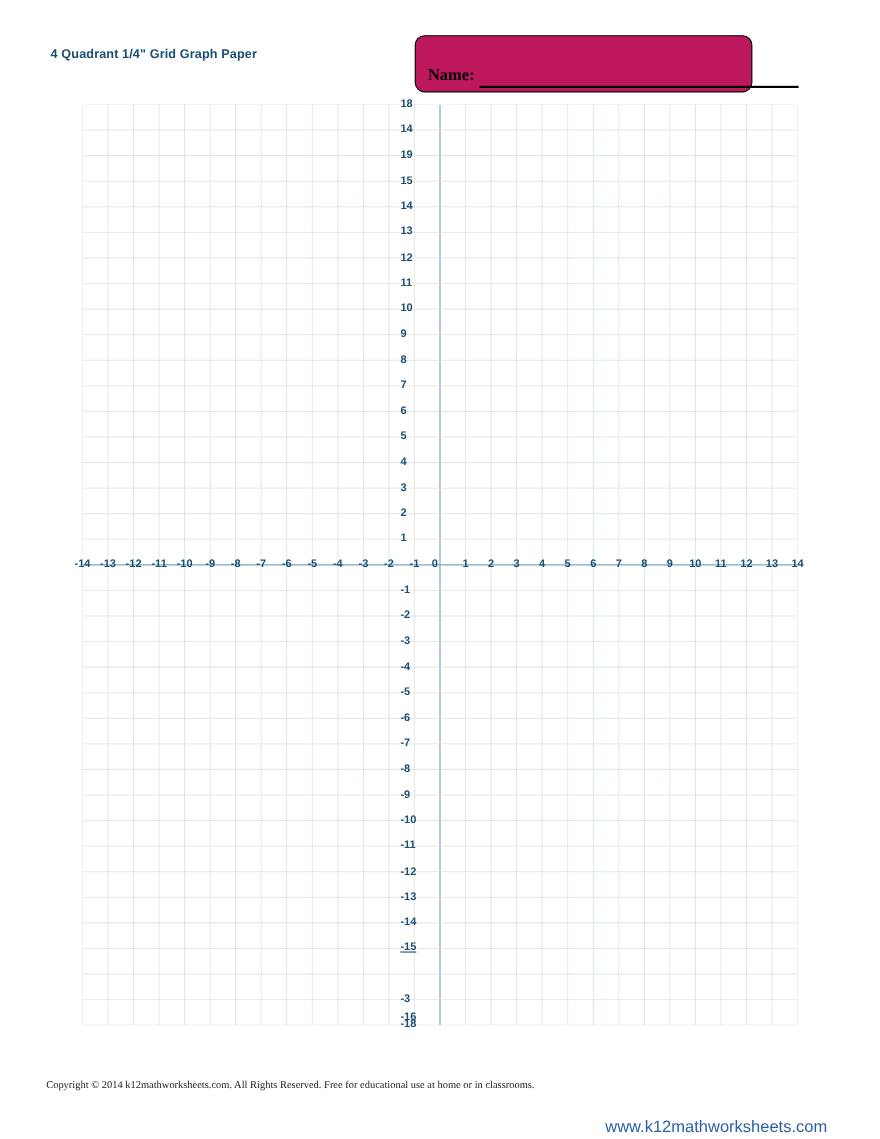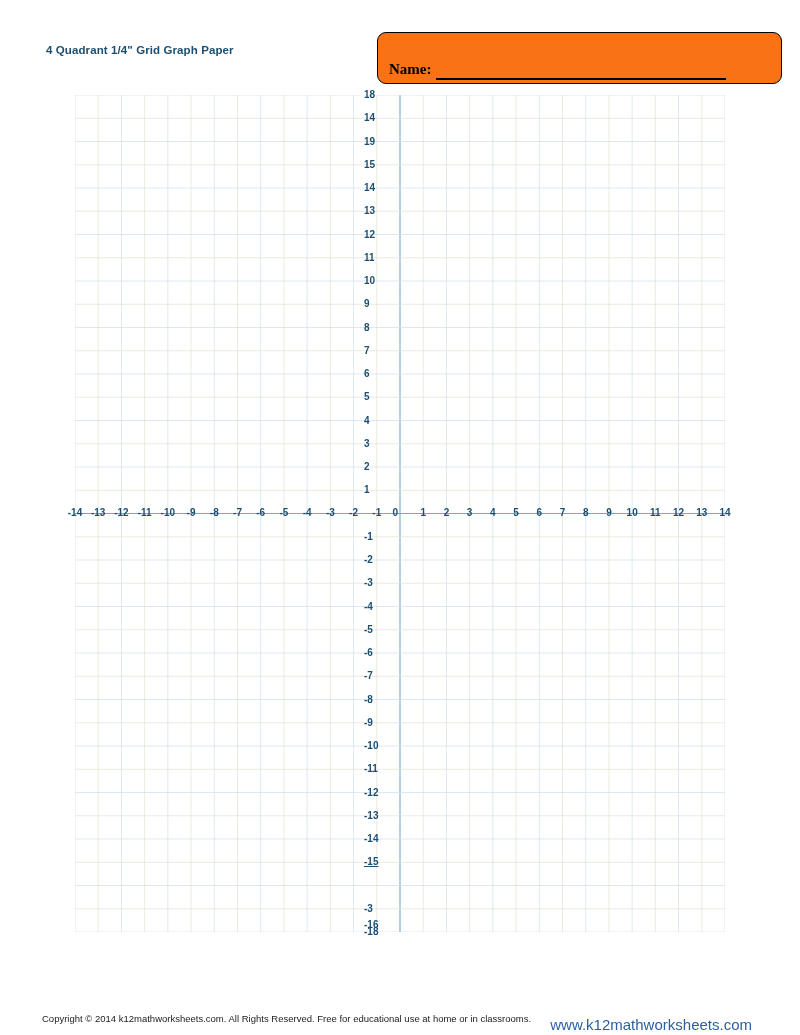--- a/index.html
+++ b/index.html
@@ -24,26 +24,26 @@
     font-weight: bold;
     color: #1b4f72;
     letter-spacing: 0.1px;
     white-space: nowrap;
   }
 
   #name-box {
     position: absolute;
     left: 377px;
     top: 32px;
-    width: 405px;
+    width: 307px;
     height: 52px;
     border: 1.6px solid #000;
     border-radius: 9px;
     box-sizing: border-box;
-    background: #f97316;
+    background: #be185d;
   }
   #name-label {
     position: absolute;
     left: 11px;
     top: 28px;
     font-size: 15px;
     font-weight: bold;
     color: #000;
     font-family: "Liberation Serif", serif;
   }
@@ -86,23 +86,24 @@
   }
   .x-num {
     width: 26px;
     text-align: center;
   }
 
   
   #footer-copyright {
     position: absolute;
     left: 42px;
-    top: 1013px;
+    top: 982px;
     font-size: 9.5px;
     color: #222;
+    font-family: Liberation Serif, serif;
   }
   #footer-link {
     position: absolute;
     right: 48px;
     top: 1016px;
     font-size: 15px;
     color: #2a5fa5;
     text-decoration: none;
   }
 </style>

